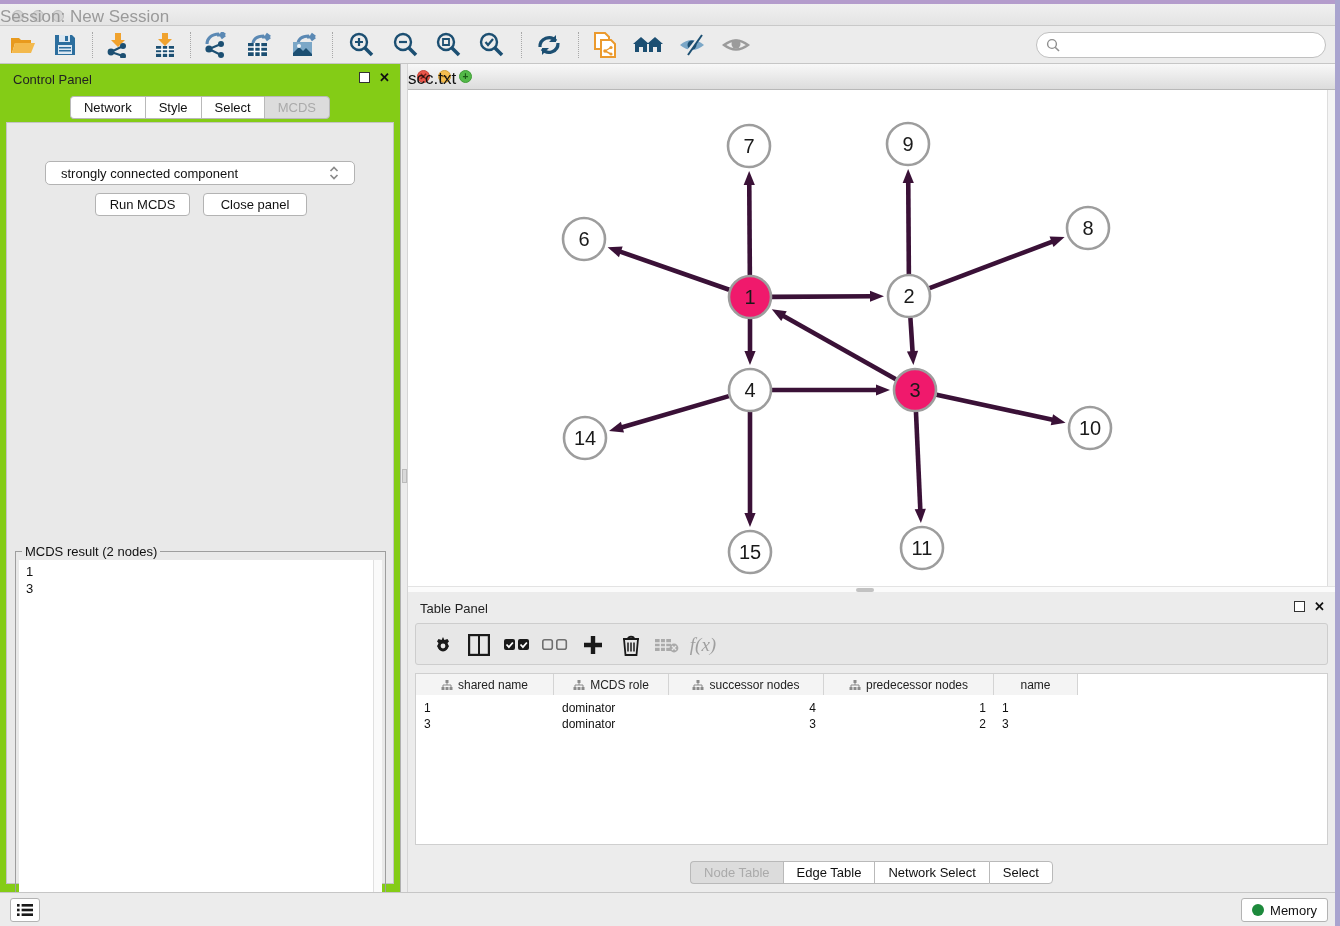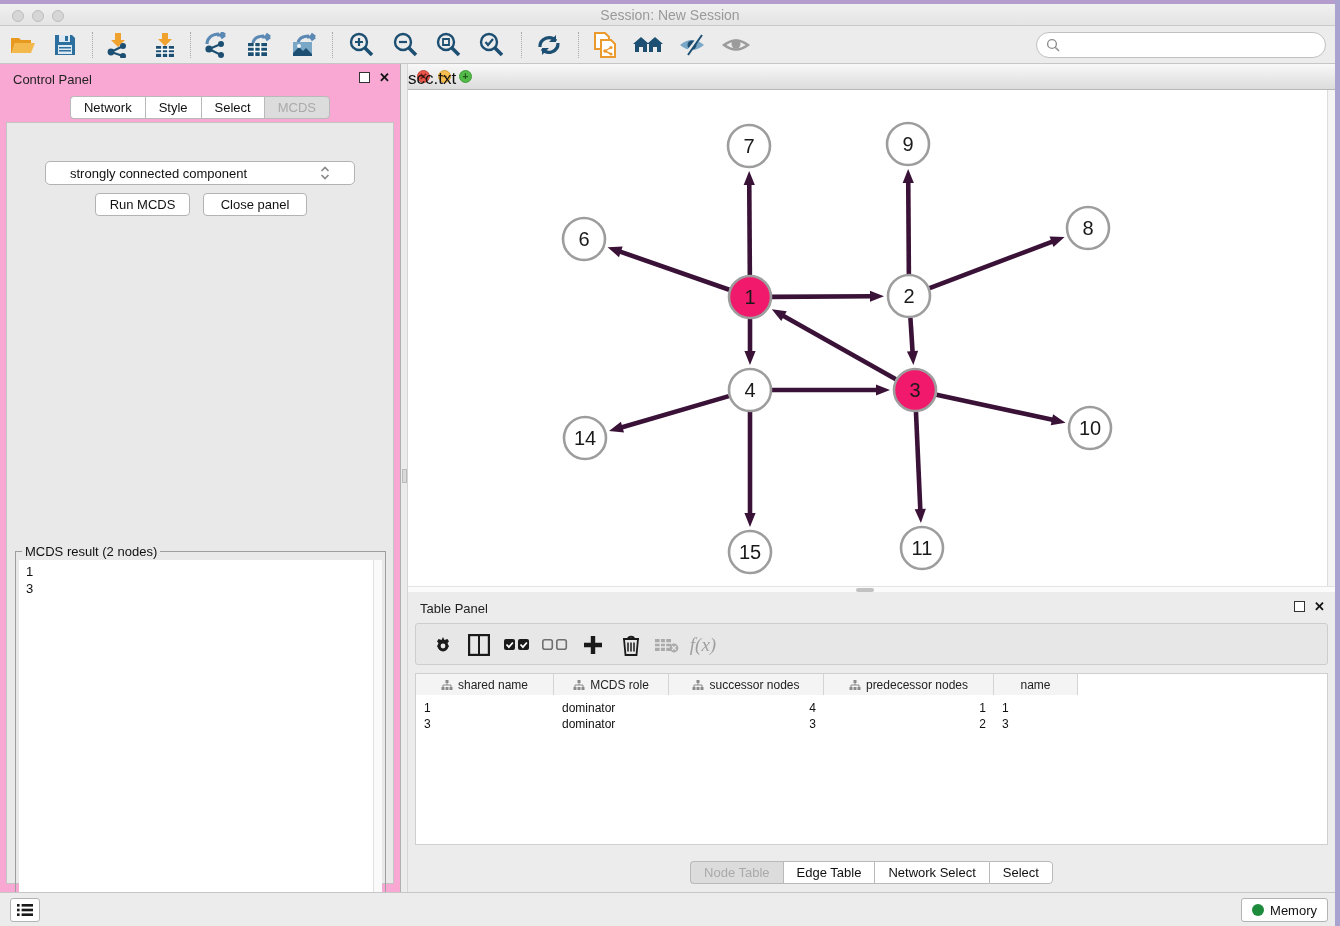--- a/index.html
+++ b/index.html
@@ -4,46 +4,46 @@
 <style>
   * { margin:0; padding:0; box-sizing:border-box; }
   html,body { width:1340px; height:926px; font-family:"Liberation Sans", sans-serif; background:#ececec; overflow:hidden; }
   .abs { position:absolute; }
   #app { position:relative; width:1340px; height:926px; background:#ececec; }
 
   
   #wallpaper-top { left:0; top:0; width:1340px; height:4px; background:#b49ccc; }
   #wallpaper-right { right:0; top:0; width:5px; height:926px; background:#a9a4cf; z-index:50; }
   #titlebar { left:0; top:4px; width:1340px; height:22px; background:linear-gradient(#f0f0f0,#e4e4e4); border-bottom:1px solid #c9c9c9; }
-  #titlebar .title { position:absolute; left:0; right:0; top:3px; text-align:center; color:#9a9a9a; font-size:14px; }
+  #titlebar .title { position:absolute; left:0; right:0; top:3px; text-align:left; color:#9a9a9a; font-size:17px; }
   .tl-dot { position:absolute; top:6px; width:12px; height:12px; border-radius:50%; background:#d6d6d6; border:1px solid #bdbdbd; }
 
   
   #toolbar { left:0; top:26px; width:1340px; height:38px; background:#ececec; border-bottom:1px solid #c6c6c6; }
   .tb-icon { position:absolute; top:4px; width:34px; height:30px; display:flex; align-items:center; justify-content:center; cursor:pointer; }
   .tb-sep { position:absolute; top:6px; width:1px; height:26px; border-left:1px dotted #a8a8a8; }
   #search-box { position:absolute; right:14px; top:6px; width:290px; height:26px; background:#fff; border:1px solid #c0c0c0; border-radius:13px; display:flex; align-items:center; padding-left:9px; }
   #search-box svg { margin-right:5px; }
   #search-input { border:none; outline:none; flex:1; height:20px; font-size:13px; background:transparent; font-family:"Liberation Sans",sans-serif; }
 
   
-  #control-panel { left:0; top:64px; width:400px; height:828px; background:#f9a8d4; }
+  #control-panel { left:0; top:64px; width:400px; height:828px; background:#84cc16; }
   #cp-header { position:absolute; left:0; top:0; width:400px; height:30px; }
   #cp-title { position:absolute; left:13px; top:8px; font-size:13px; color:#222; }
   .panel-btns { position:absolute; right:10px; top:8px; display:flex; gap:9px; }
   .float-btn { width:11px; height:11px; border:1.5px solid #333; background:#fff; cursor:pointer; }
   .close-x { font-size:13px; font-weight:bold; color:#111; line-height:11px; cursor:pointer; }
   #cp-tabs { position:absolute; left:0; top:32px; width:400px; display:flex; justify-content:center; }
   .seg-tab { border:1px solid #b9b9b9; border-right:none; background:#fff; font-size:13px; padding:3px 13px; cursor:pointer; color:#111; }
   .seg-tab:first-child { border-radius:4px 0 0 4px; }
   .seg-tab:last-child { border-right:1px solid #b9b9b9; border-radius:0 4px 4px 0; }
   .seg-tab.sel-gray { background:#dcdcdc; color:#aaa; }
   #cp-content { position:absolute; left:6px; top:58px; width:388px; height:762px; background:#e9e9e9; border:1px solid #c4c4c4; }
   #opt-label { position:absolute; left:0; width:100%; top:15px; text-align:center; font-size:13px; color:#111; }
-  #criterion-select { position:absolute; left:38px; top:38px; width:310px; height:24px; background:#fff; border:1px solid #b3b3b3; border-radius:5px; display:flex; align-items:center; padding:0 24px; cursor:pointer; }
+  #criterion-select { position:absolute; left:38px; top:38px; width:310px; height:24px; background:#fff; border:1px solid #b3b3b3; border-radius:5px; display:flex; align-items:center; padding:0 15px; cursor:pointer; }
   #criterion-select .val { flex:1; font-size:13px; color:#111; }
   .btn { position:absolute; top:70px; height:23px; background:#fff; border:1px solid #b3b3b3; border-radius:4px; font-size:13px; color:#111; display:flex; align-items:center; justify-content:center; cursor:pointer; }
   #run-btn { left:88px; width:95px; }
   #closepanel-btn { left:196px; width:104px; }
   #mcds-fieldset { position:absolute; left:8px; top:428px; width:371px; height:382px; border:1px solid #9e9e9e; }
   #mcds-legend { position:absolute; left:6px; top:-8px; background:#e9e9e9; padding:0 3px; font-size:13px; color:#111; }
   #mcds-text { position:absolute; left:3px; top:8px; width:363px; height:369px; background:#fff; font-size:13px; color:#111; padding:3px 7px; line-height:17px; white-space:pre-line; }
   #mcds-scroll { position:absolute; right:3px; top:8px; width:9px; height:369px; background:#fafafa; border-left:1px solid #e0e0e0; }
 
   

